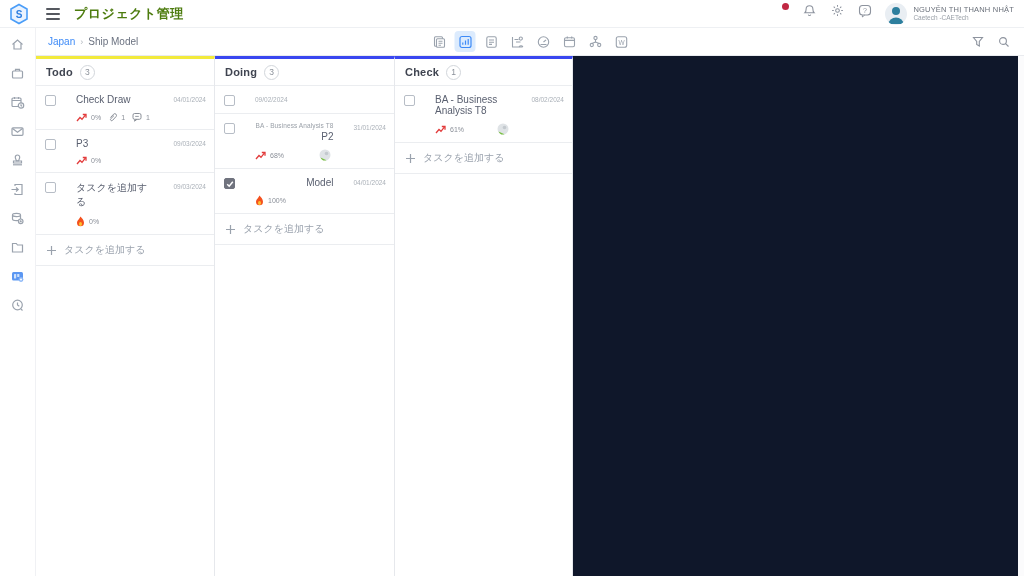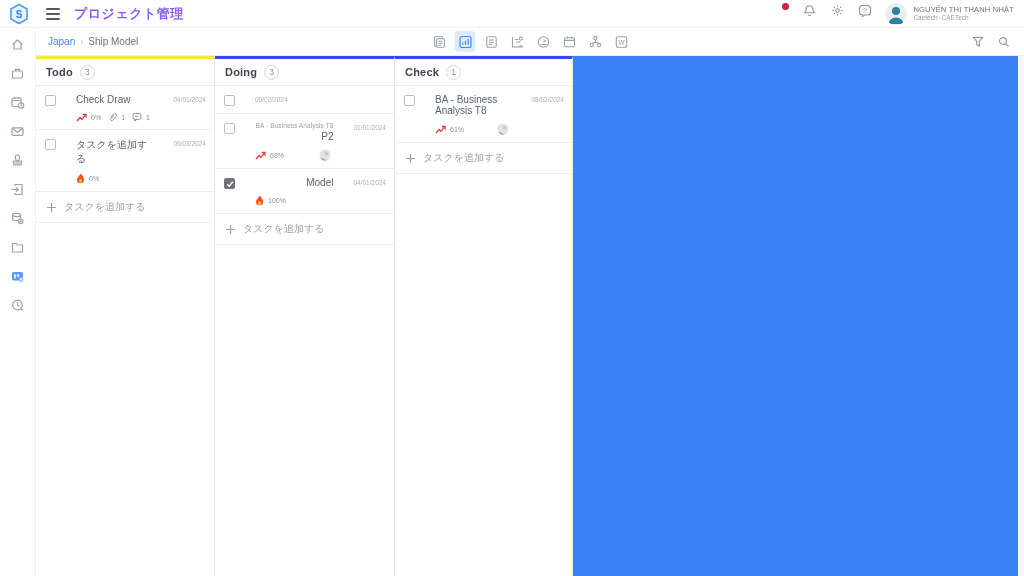--- a/index.html
+++ b/index.html
@@ -6,21 +6,21 @@
   html,body { width:1024px; height:576px; overflow:hidden; background:#fff;
     font-family:"Liberation Sans","DejaVu Sans",sans-serif; }
   .app { position:relative; width:1024px; height:576px; background:#fff; }
 
   
   .topbar { position:absolute; top:0; left:0; right:0; height:28px; background:#fff;
     border-bottom:1px solid #eef0f3; display:flex; align-items:center; padding:0 10px 0 8px; z-index:5; }
   .logo { width:22px; height:22px; margin-right:16px; display:flex; align-items:center; justify-content:center; }
   .hamburger { width:14px; display:flex; flex-direction:column; gap:3px; margin-right:14px; cursor:pointer; }
   .hamburger span { display:block; height:2px; background:#55585f; border-radius:1px; }
-  .app-title { color:#8b5cf6; font-size:13px; font-weight:bold; letter-spacing:.5px; }
+  .app-title { color:#4d7c0f; font-size:13px; font-weight:bold; letter-spacing:.5px; }
   .topbar-right { margin-left:auto; display:flex; align-items:flex-start; gap:12px; }
   .noti-dot { width:7px; height:7px; border-radius:50%; background:#c12743; }
   .top-icon { width:16px; height:16px; display:flex; align-items:center; justify-content:center; cursor:pointer; }
   .userchip { display:flex; align-items:center; gap:6px; }
   .avatar { width:22px; height:22px; border-radius:50%; background:#e9eef3; overflow:hidden; display:flex; align-items:flex-end; justify-content:center; }
   .user-texts { display:flex; flex-direction:column; line-height:1.25; }
   .user-name { font-size:7.5px; color:#6a707a; letter-spacing:.2px; }
   .user-org { font-size:6.5px; color:#9aa0a8; }
 
   
@@ -35,21 +35,21 @@
   .breadcrumb { display:flex; align-items:flex-end; gap:5px; font-size:10px; }
   .crumb-link { color:#3d8af7; cursor:pointer; }
   .crumb-sep { color:#b3b8bf; font-size:9px; }
   .crumb-current { color:#6b7280; }
   .viewbar { position:absolute; left:50%; transform:translateX(-50%); display:flex; align-items:center; gap:5px; }
   .view-btn { width:21px; height:21px; border-radius:4px; display:flex; align-items:center; justify-content:center; cursor:pointer; }
   .view-btn.active { background:#dcebfd; }
   .subbar-right { margin-left:auto; display:flex; align-items:center; gap:10px; }
 
   
-  .board { position:absolute; top:56px; left:36px; right:0; bottom:0; display:flex; background:#3b82f6; }
+  .board { position:absolute; top:56px; left:36px; right:0; bottom:0; display:flex; background:#0f172a; }
   .col { border-right:1px solid #e6e8ec; border-top:3px solid transparent; display:flex; flex-direction:column; background:#fff; }
   .col-todo  { width:179px; border-top-color:#f2ea3c; }
   .col-doing { width:180px; border-top-color:#3947f0;text-align:right; }
   .col-check { width:178px; border-top-color:#3947f0; }
   .col-add   { width:177px; border-top-color:#45454e; }
   .col-head { height:27px; display:flex; align-items:center; gap:7px; padding:0 10px; border-bottom:1px solid #ebedf0; }
   .col-name { font-size:11px; font-weight:bold; color:#3f4450; letter-spacing:.2px; }
   .badge { min-width:15px; height:15px; border:1px solid #d2d6db; border-radius:50%;
     display:inline-flex; align-items:center; justify-content:center; font-size:8.5px; color:#8a9099; padding:0 2px; }
   .plus-btn { margin-left:auto; cursor:pointer; display:flex; align-items:center; }
@@ -305,20 +305,34 @@
                 <rect x="1" y="1.5" width="8" height="5.8" rx="1.6"></rect>
                 <path d="M3 7.3 L2.5 9.2 L5 7.3"></path>
                 <path d="M3.2 4.4 H6.8" stroke-width=".9"></path>
               </svg>
             <span class="meta-num">1</span>
           </div>
         </div>
         <span class="card-date">04/01/2024</span>
       </div>
 
+      <div class="card">
+        <span class="checkbox"></span>
+        <div class="card-main">
+          <div class="card-title">P3</div>
+          <div class="card-meta">
+            <svg width="11" height="9" viewBox="0 0 11 9" fill="none" stroke="#e23b3b" stroke-width="1.3">
+                <path d="M1 8 L4 4.5 L6 6.3 L9.5 1.8"></path>
+                <path d="M6.8 1.5 H10 V4.7"></path>
+              </svg>
+            <span class="meta-num">0%</span>
+          </div>
+        </div>
+        <span class="card-date">09/03/2024</span>
+      </div>
 
       <div class="card">
         <span class="checkbox"></span>
         <div class="card-main">
           <div class="card-title">タスクを追加する</div>
           <div class="card-meta">
             <svg width="9" height="11" viewBox="0 0 9 11">
                 <path d="M4.5 .5 C5.6 2.2 8 3.7 8 6.7 A3.5 3.5 0 0 1 1 6.7 C1 5.1 2 4.2 2.8 3.2 C3.5 2.3 4.2 1.4 4.5 .5 Z" fill="#f4511e"></path>
                 <ellipse cx="4.5" cy="8" rx="1.5" ry="2" fill="#fcc02e"></ellipse>
               </svg>

